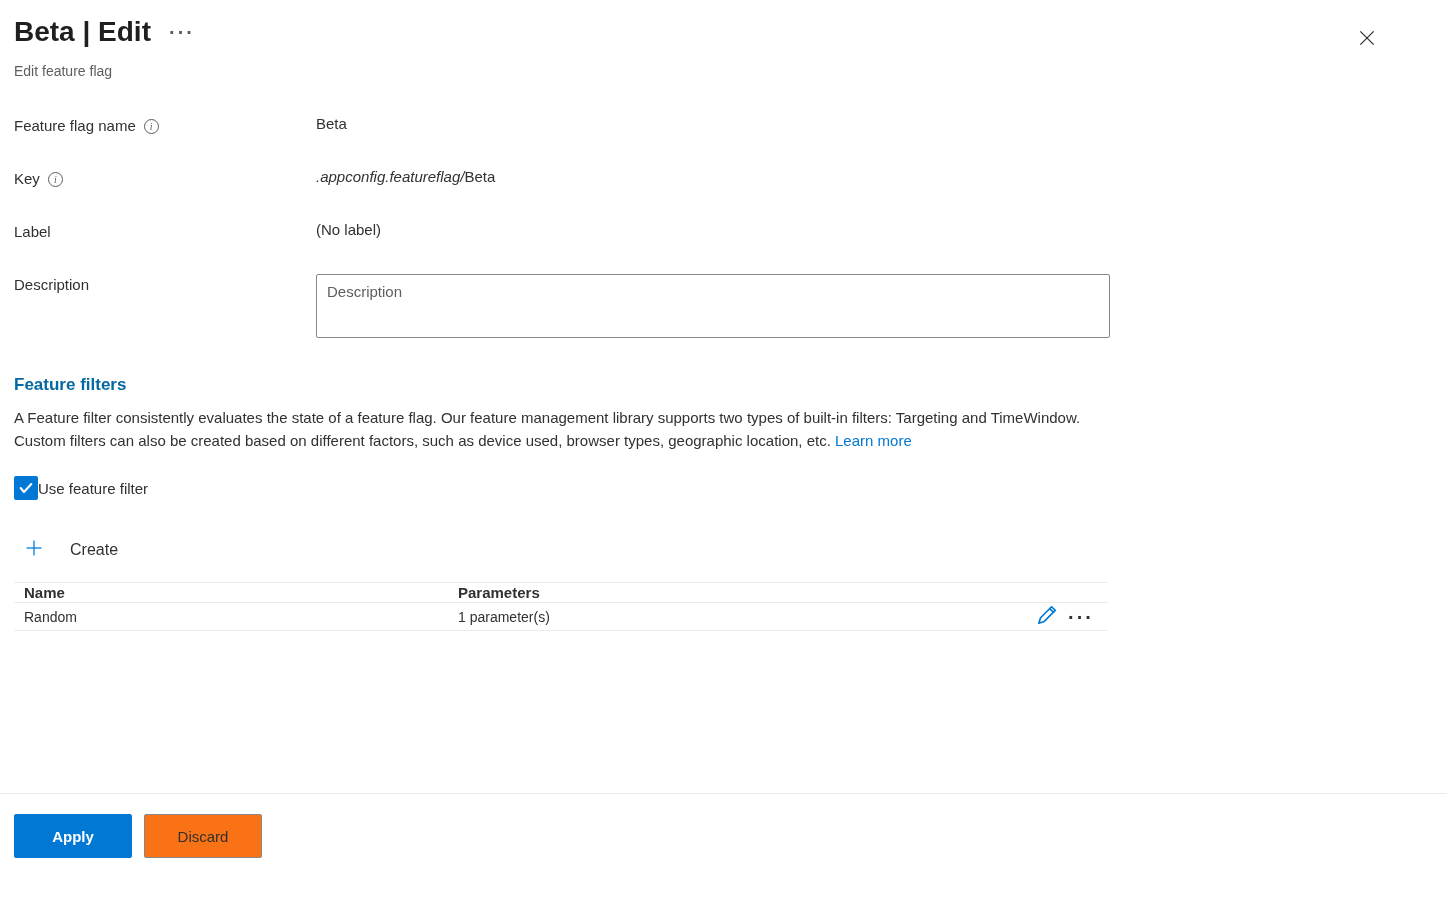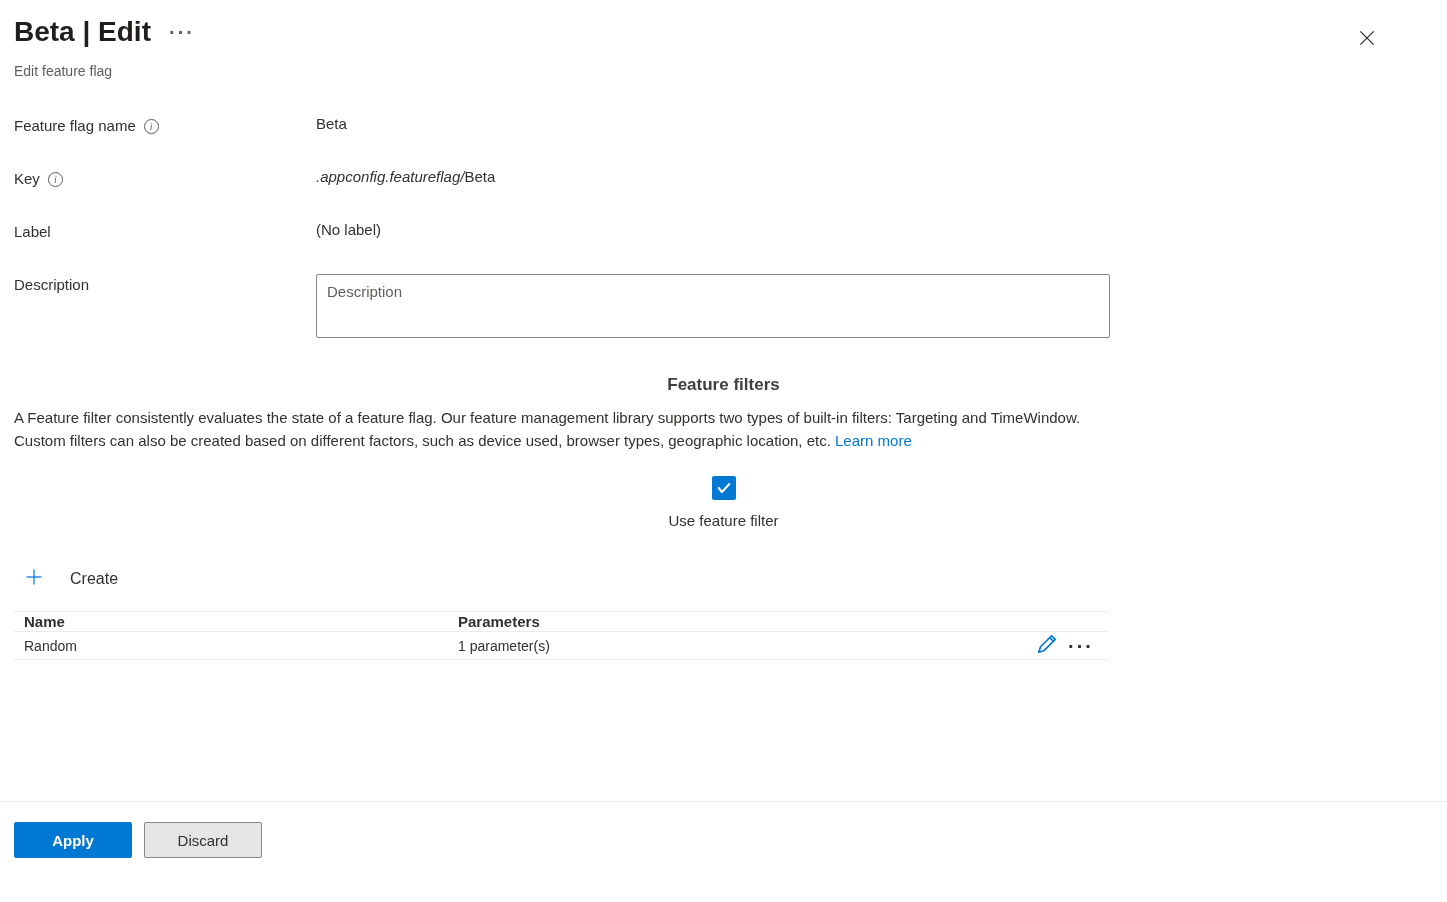--- a/index.html
+++ b/index.html
@@ -110,41 +110,38 @@
       font-family: inherit;
       resize: none;
       color: #323130;
     }
     .description-input::placeholder {
       color: #605e5c;
     }
     .section-heading {
       font-size: 17px;
       font-weight: 600;
-      color: #404040;
+      color: #0369a1;
       margin-top: 14px;
       margin-bottom: 12px;
-      text-align: center;
     }
     .section-desc {
       font-size: 15px;
       line-height: 1.5;
       color: #323130;
       max-width: 1100px;
     }
     .learn-more {
       color: #0078d4;
       cursor: pointer;
     }
     .checkbox-row {
       display: flex;
       align-items: center;
-      gap: 12px;
       margin-top: 24px;
-      flex-direction: column;
     }
     .checkbox {
       width: 24px;
       height: 24px;
       background: #0078d4;
       border-radius: 2px;
       display: flex;
       align-items: center;
       justify-content: center;
       cursor: pointer;
@@ -230,30 +227,30 @@
       display: flex;
       gap: 12px;
     }
     .btn {
       padding: 6px 20px;
       font-size: 15px;
       border-radius: 2px;
       cursor: pointer;
       font-family: inherit;
       min-width: 118px;
-      height: 36px;
+      height: 44px;
     }
     .btn-primary {
       background: #0078d4;
       color: #fff;
       border: 1px solid #0078d4;
       font-weight: 600;
     }
     .btn-default {
-      background: #e5e5e5;
+      background: #f97316;
       color: #323130;
       border: 1px solid #8a8886;
     }
   </style>
 </head>
 <body>
 
 <div class="page">
   <div class="header-row">
     <div class="title-group">

